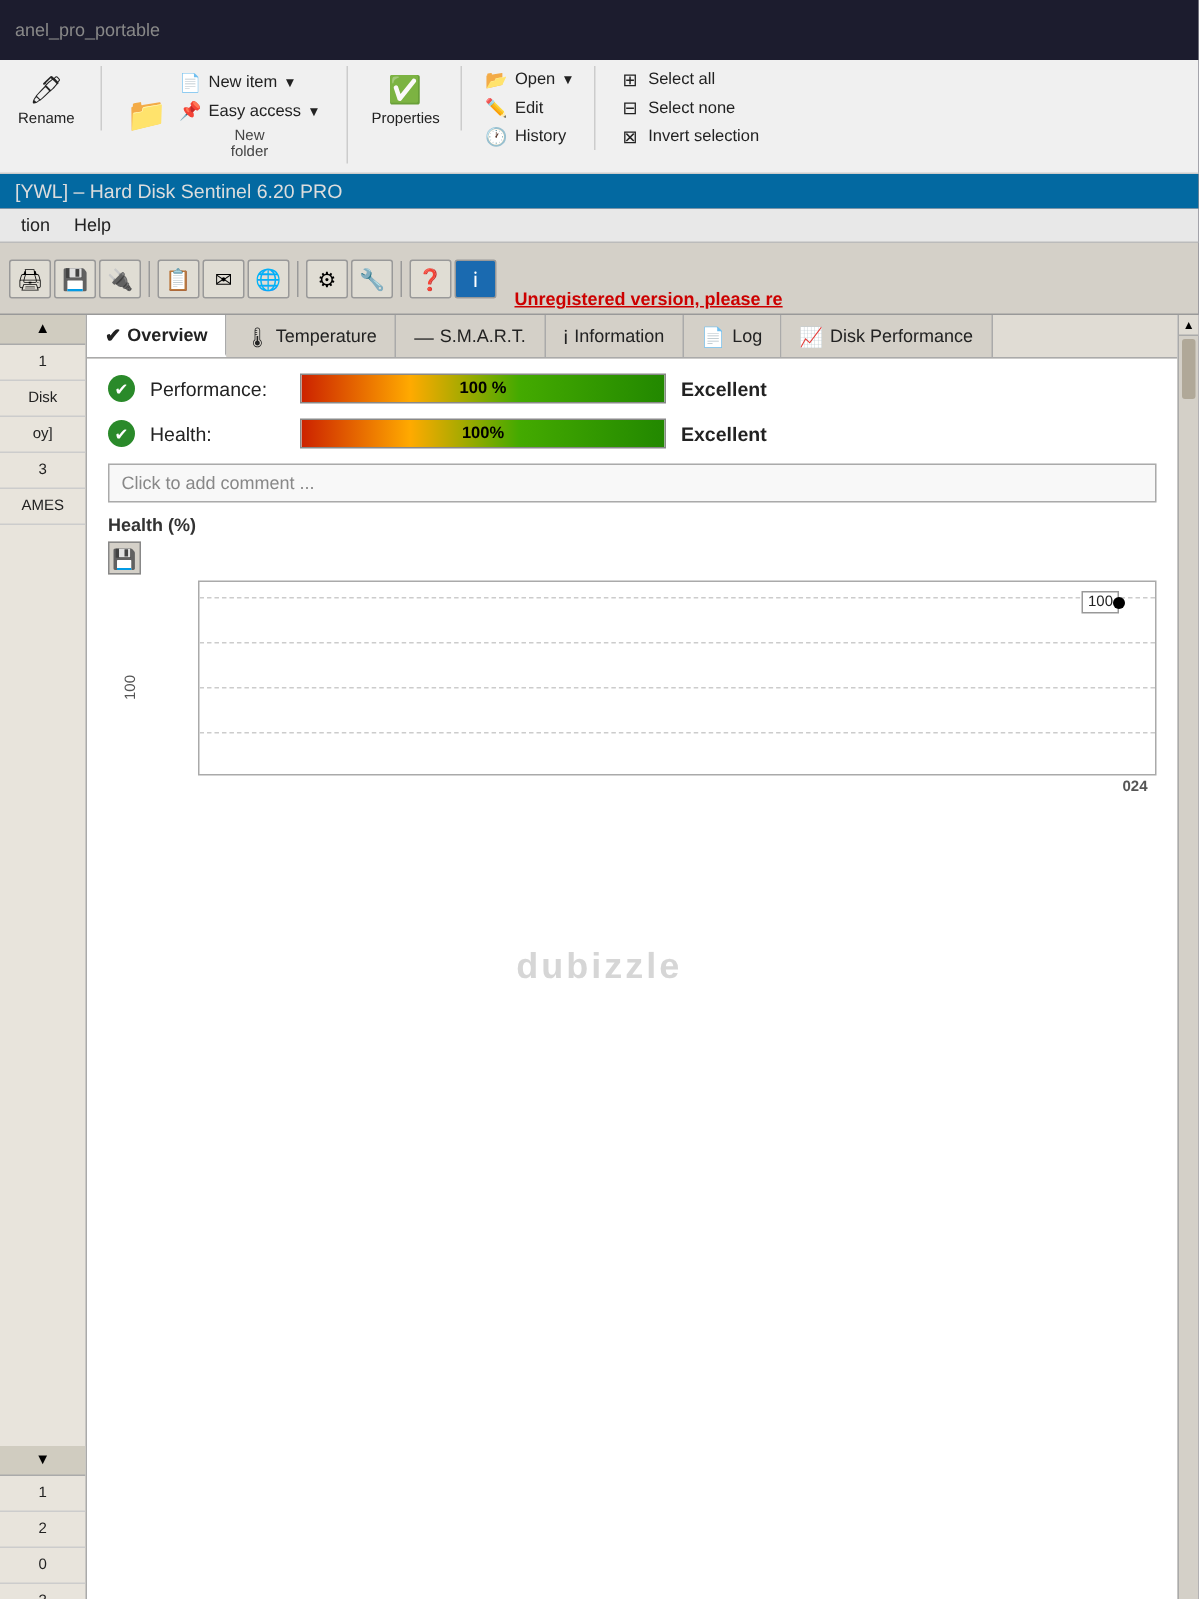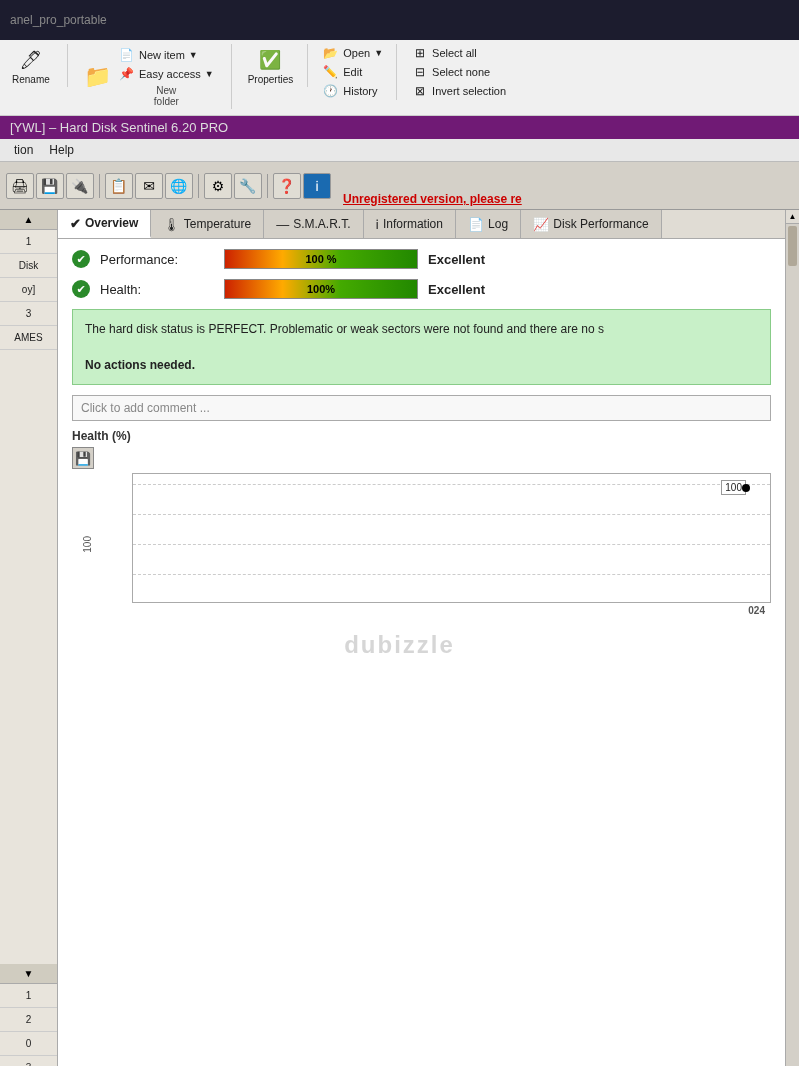--- a/index.html
+++ b/index.html
@@ -99,21 +99,21 @@
 
     .ribbon-label {
       font-size: 10px;
       color: #444;
       margin-top: 2px;
       text-align: center;
     }
 
     
     .app-title-bar {
-      background: #701a75;
+      background: #0369a1;
       color: #eee;
       font-size: 13px;
       padding: 4px 10px;
       display: flex;
       align-items: flex-start;
     }
 
     
     .menu-bar {
       background: #e8e8e8;
@@ -263,27 +263,26 @@
       font-size: 11px;
       flex-shrink: 0;
     }
     .status-label {
       font-size: 13px;
       color: #222;
       width: 90px;
       flex-shrink: 0;
     }
     .progress-bar-container {
-      width: 194px;
+      width: 244px;
       height: 20px;
       border: 1px solid #888;
       position: relative;
       overflow: hidden;
       flex-shrink: 0;
-      margin-left: 24px;
     }
     .progress-bar-bg {
       position: absolute;
       left: 0; top: 0; bottom: 0;
       background: linear-gradient(to right, #cc2200 0%, #ffaa00 30%, #44aa00 60%, #228800 100%);
       width: 100%;
     }
     .progress-bar-fill {
       position: absolute;
       right: 0; top: 0; bottom: 0;
@@ -607,25 +606,20 @@
         <div class="status-check">✔</div>
         <span class="status-label">Health:</span>
         <div class="progress-bar-container">
           <div class="progress-bar-bg"></div>
           <div class="progress-bar-fill" style="width:0%"></div>
           <span class="progress-label">100%</span>
         </div>
         <span class="status-result">Excellent</span>
       </div>
 
-      <div class="status-message-box">
-        <span>The hard disk status is PERFECT. Problematic or weak sectors were not found and there are no s</span><br>
-        <br>
-        <strong><span>No actions needed.</span></strong>
-      </div>
 
 
       <div class="comment-input">
         <span>Click to add comment ...</span>
       </div>
 
       <div class="chart-section">
         <div class="chart-title">Health (%)</div>
         <div class="chart-save-btn">💾</div>
 

